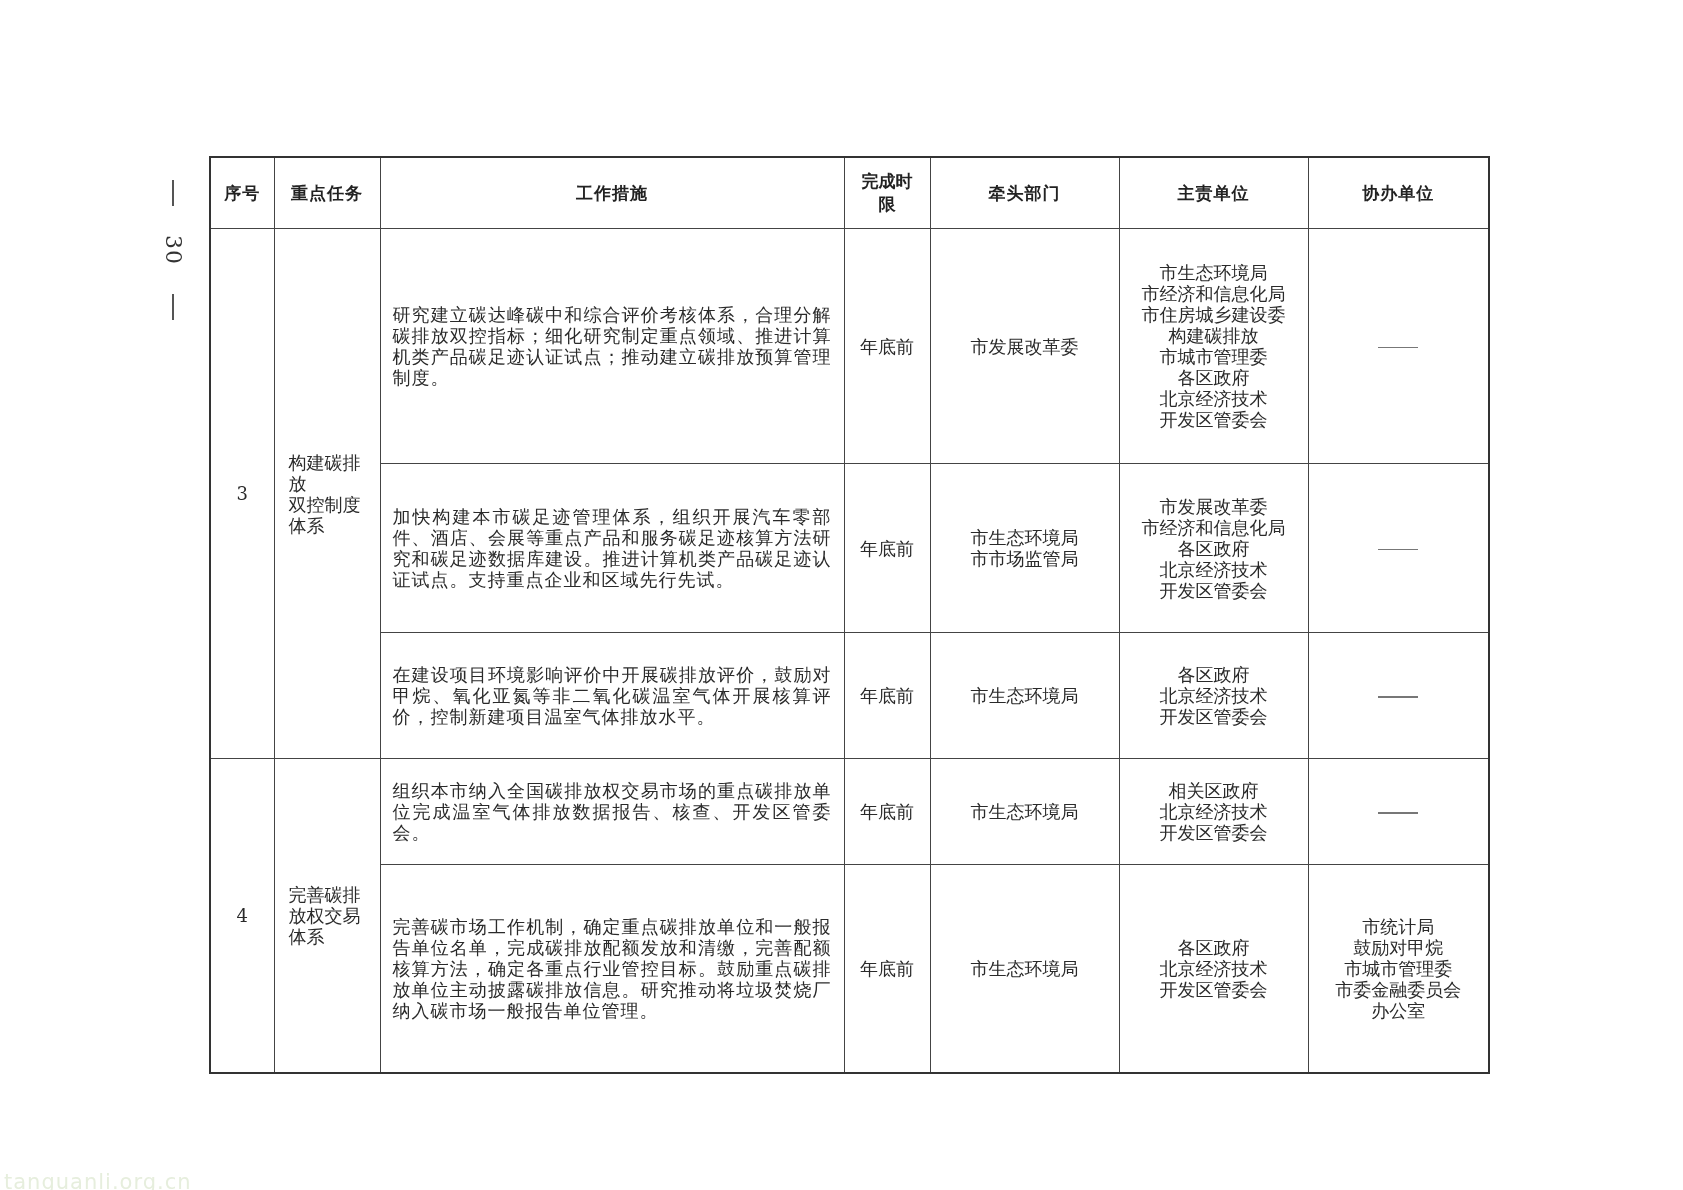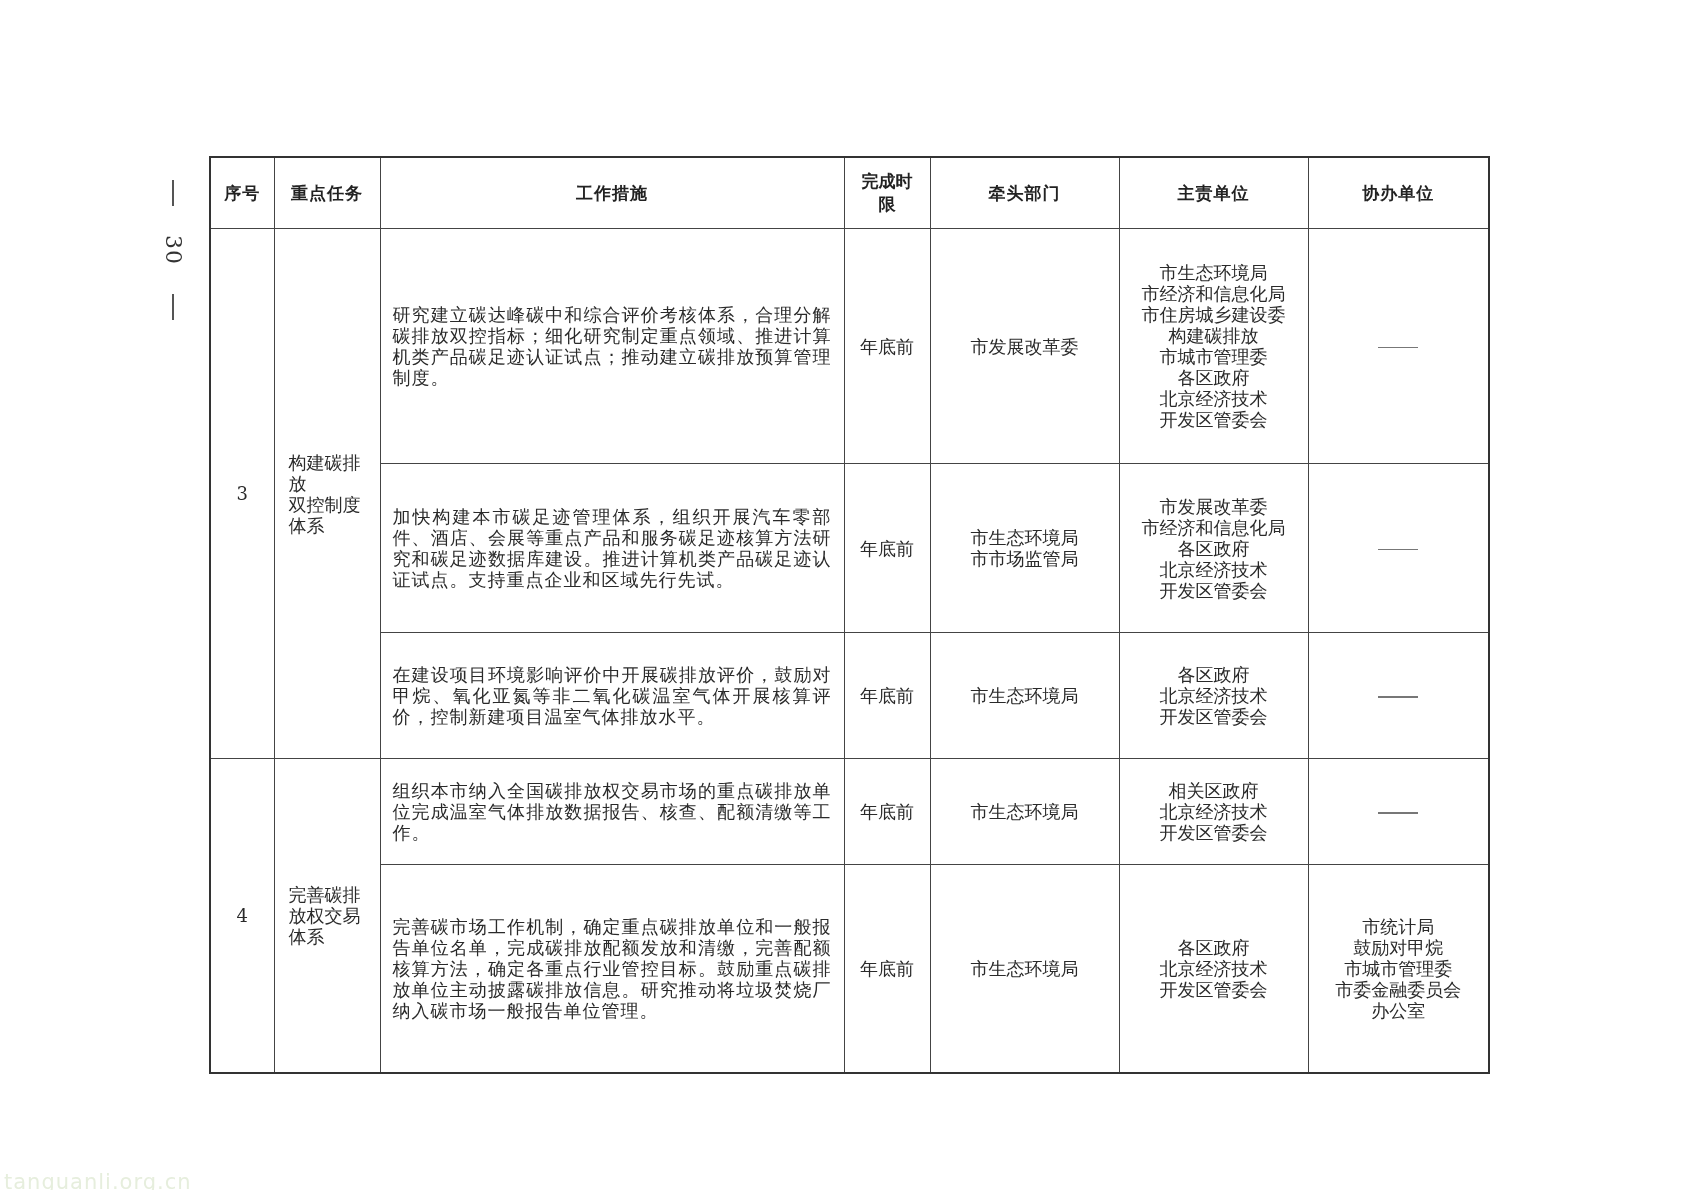--- a/index.html
+++ b/index.html
@@ -111,21 +111,21 @@
       <td class="c"><span class="dash-cell"></span></td>
     </tr>
 
     <tr style="height:106px">
       <td class="c" rowspan="2">4</td>
       <td rowspan="2">
         <span class="task">完善碳排</span>
         <span class="task">放权交易</span>
         <span class="task">体系</span>
       </td>
-      <td class="measure">组织本市纳入全国碳排放权交易市场的重点碳排放单位完成温室气体排放数据报告、核查、配额清缴等工作。</td>
+      <td class="measure">组织本市纳入全国碳排放权交易市场的重点碳排放单位完成温室气体排放数据报告、核查、开发区管委会。</td>
       <td class="c">年底前</td>
       <td class="units">
         <span class="line">市生态环境局</span>
       </td>
       <td class="units">
         <span class="line">相关区政府</span>
         <span class="line">北京经济技术</span>
         <span class="line">开发区管委会</span>
       </td>
       <td class="c"><span class="dash-cell"></span></td>

